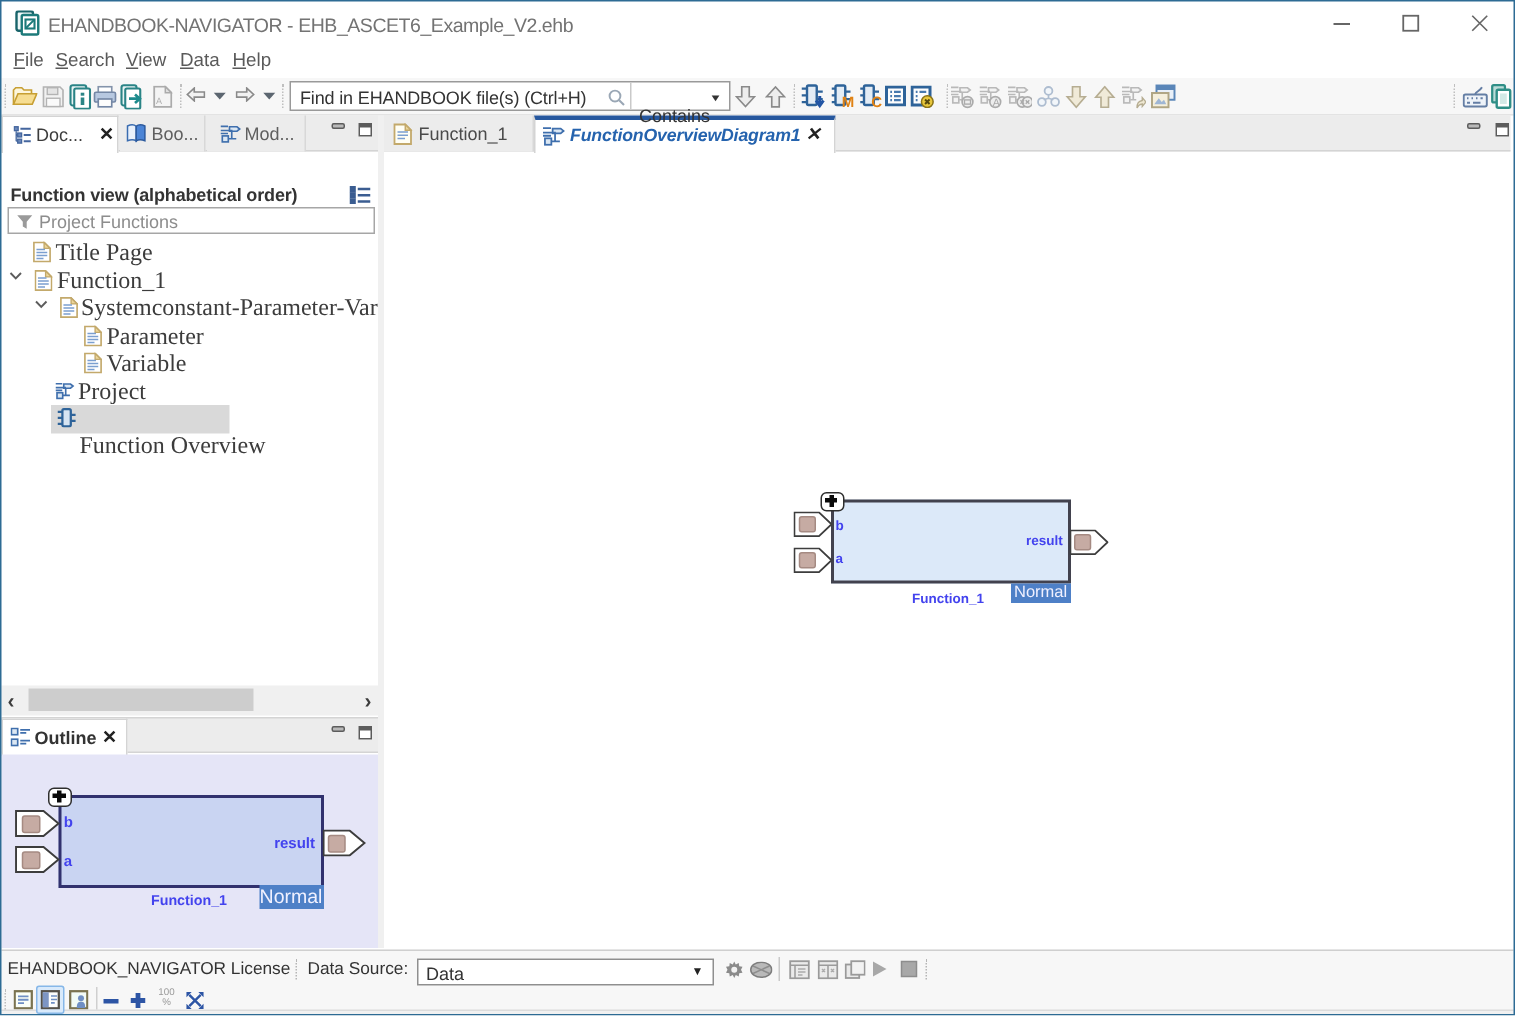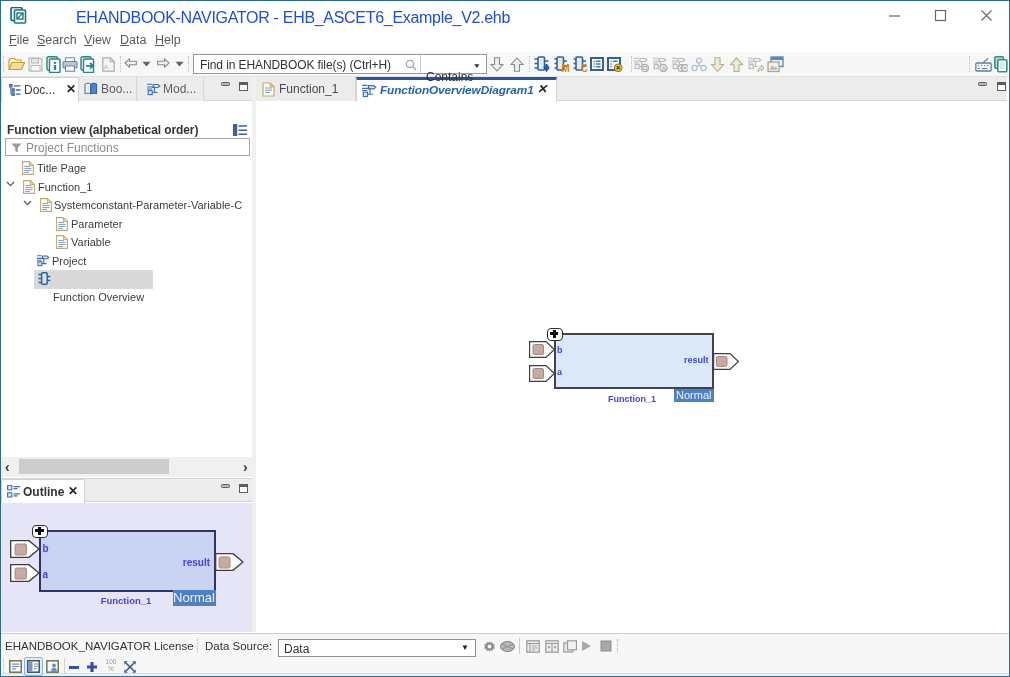--- a/index.html
+++ b/index.html
@@ -3,21 +3,21 @@
 <meta charset="utf-8">
 <style>
   * { margin:0; padding:0; box-sizing:border-box; }
   html,body { width:1010px; height:677px; overflow:hidden; }
   body { font-family:"Liberation Sans", sans-serif; position:relative; background:#fff; }
   .abs { position:absolute; }
   #frame { position:absolute; inset:0; border:1px solid #2d6b94; pointer-events:none; z-index:99; }
 
   
   #titlebar { left:1px; top:1px; width:1008px; height:29px; background:#fff; }
-  #title-text { left:31px; top:8px; font-size:16px; color:#1d4ed8; letter-spacing:-0.3px;margin-left:44px; }
+  #title-text { left:31px; top:8px; font-size:13px; color:#737373; letter-spacing:-0.3px; }
   .winbtn { top:6px; width:17px; height:17px; color:#666; }
 
   
   #menubar { left:1px; top:30px; width:1008px; height:22px; background:#fff; font-size:12.5px; color:#5a5a5a; }
   #menubar span { position:absolute; top:3px; }
   #menubar u { text-decoration:underline; }
 
   
   #toolbar { left:1px; top:52px; width:1008px; height:25px; background:#f7f7f7; border-bottom:1px solid #e3e3e3; }
   .tbsep { position:absolute; top:4px; width:1px; height:16px; border-left:1px dotted #bfbfbf; }
@@ -31,21 +31,21 @@
   .tab { position:absolute; top:0; height:24px; font-size:12px; }
   .tab .lbl { position:absolute; top:5px; }
   .tab-active { background:#fff; border:1px solid #d4d4d4; border-bottom:none; height:25px; }
   .tab-inactive { background:#ececec; border-right:1px solid #d8d8d8; color:#5f5f5f; }
 
   
   #leftpanel { left:1px; top:102px; width:251px; height:355px; background:#fff; overflow:hidden; }
   #fv-header { left:6px; top:21px; font-size:12px; font-weight:bold; color:#333; letter-spacing:-0.1px; }
   #filterbox { left:4px; top:36px; width:245px; height:18px; border:1px solid #a6a6a6; background:#fff; }
   #filterbox span { position:absolute; left:20px; top:2px; font-size:12px; color:#8d8d8d; }
-  .trow { position:absolute; height:19px; font-size:11px; color:#3c3c3c; line-height:19px; }
+  .trow { position:absolute; height:19px; font-size:16px; color:#3c3c3c; line-height:19px;font-family:Liberation Serif, serif; }
 
   
   #hscroll { left:1px; top:457px; width:251px; height:20px; background:#f0f0f0; }
   #hthumb { left:18px; top:2px; width:150px; height:15px; background:#cdcdcd; }
   .sarr { position:absolute; top:2px; font-size:14px; color:#3d3d3d; font-weight:bold; }
 
   
   #otabstrip { left:1px; top:478px; width:251px; height:24px; background:#ececec; border-top:1px solid #d4d4d4; border-bottom:1px solid #d4d4d4; }
   #outline { left:1px; top:503px; width:251px; height:129px; background:#e5e5f7; }
 

